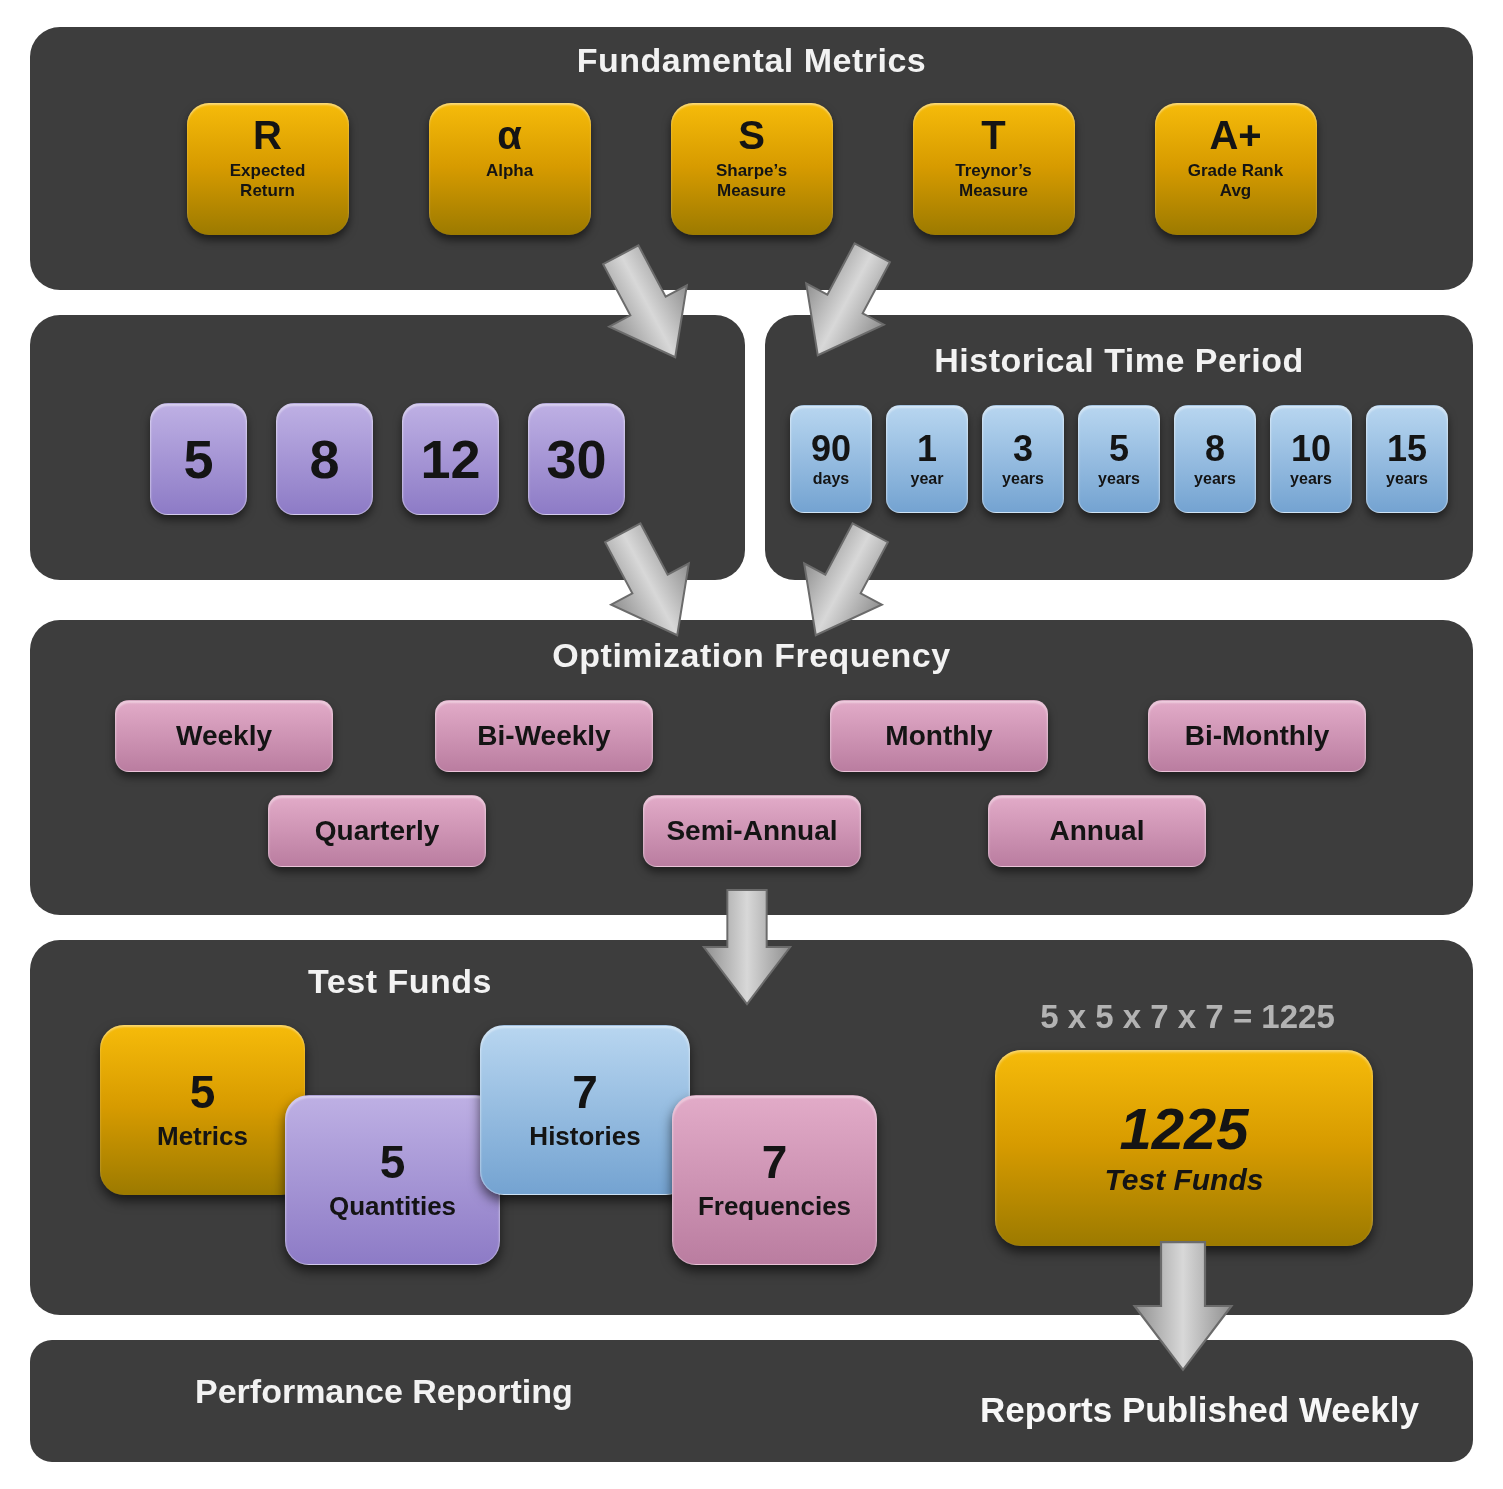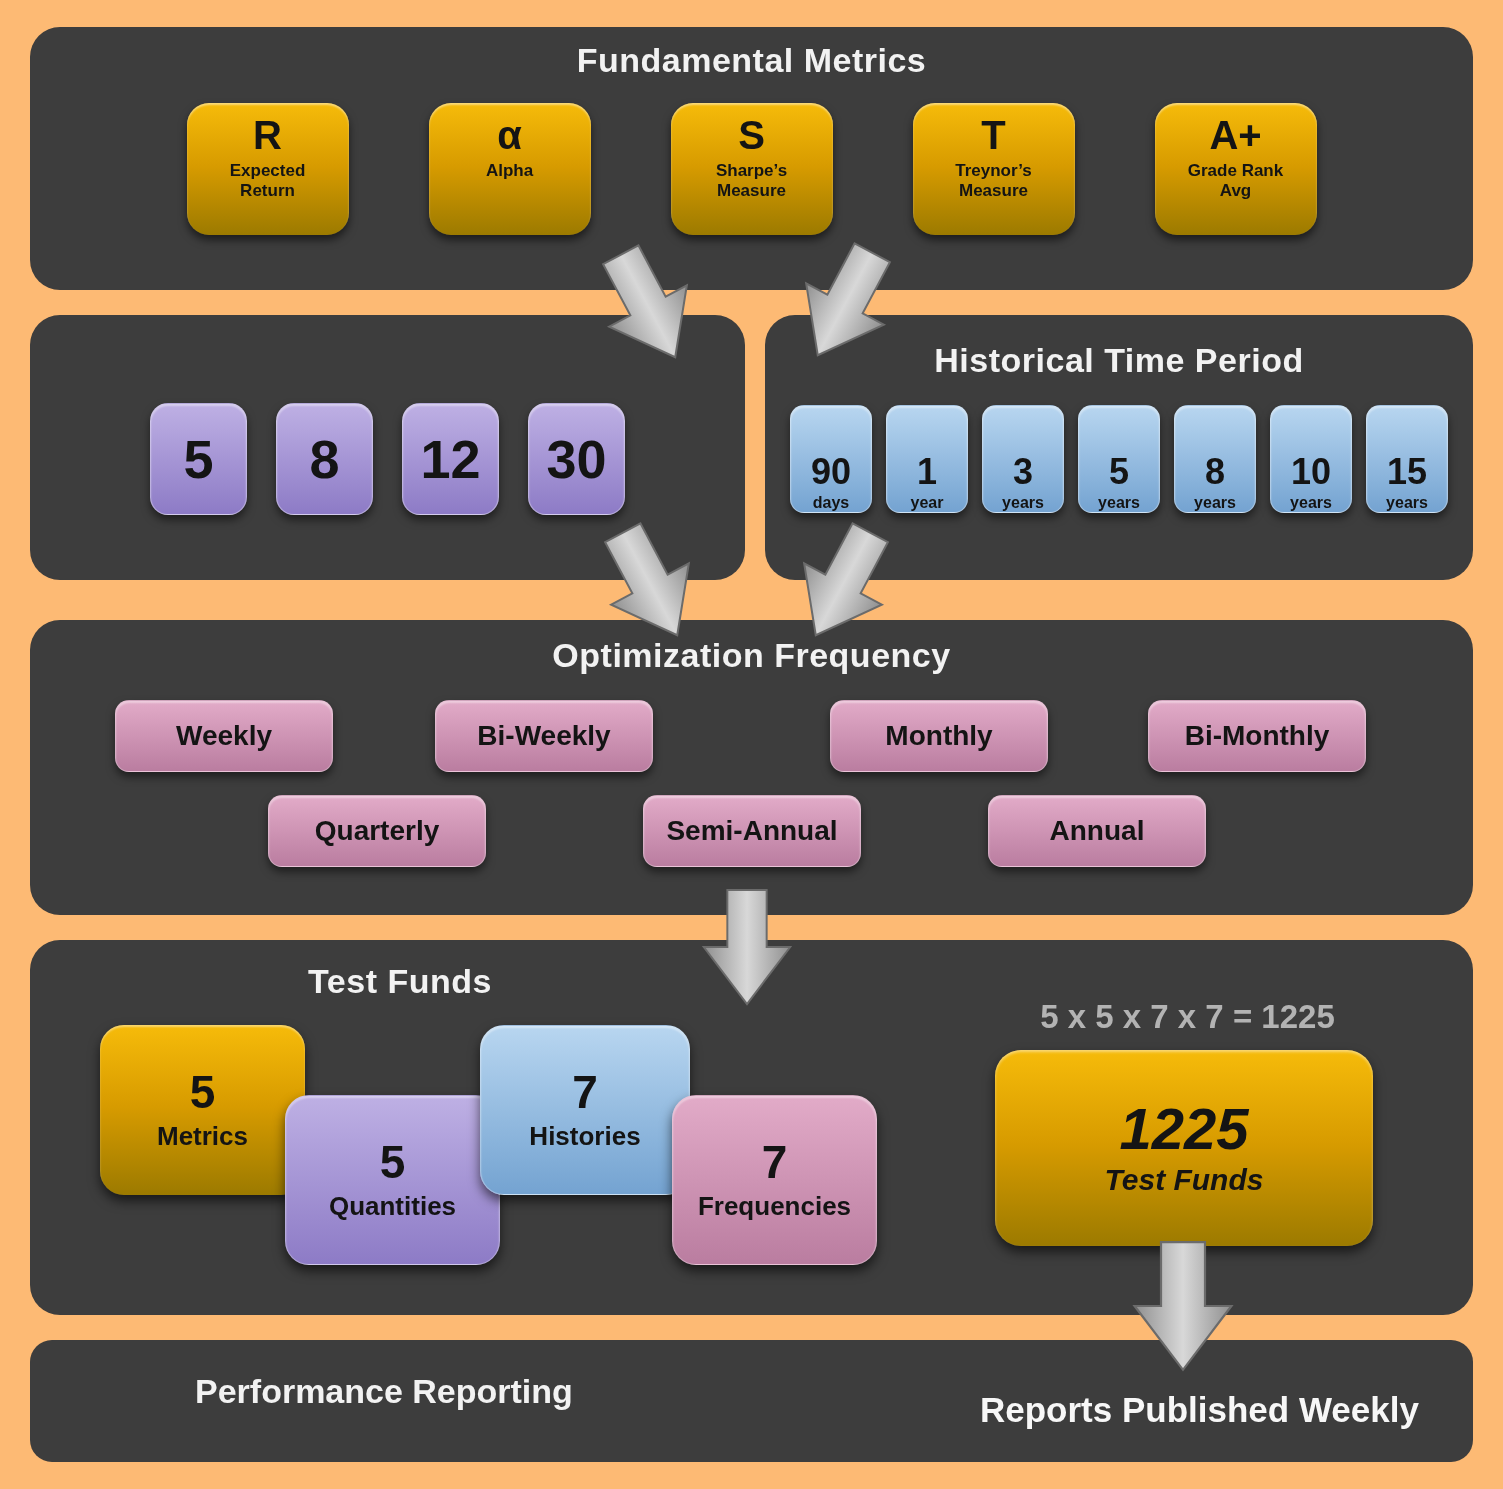--- a/index.html
+++ b/index.html
@@ -1,19 +1,19 @@
 <!DOCTYPE html>
 <html><head>
 <meta charset="utf-8">
 <style>
   * { margin:0; padding:0; box-sizing:border-box; }
   html,body { background:#000; }
   body { font-family:"Liberation Sans", sans-serif; font-weight:bold; }
 
-  .canvas { position:relative; width:1503px; height:1489px; background:#fdba74; overflow:hidden; }
+  .canvas { position:relative; width:1503px; height:1489px; background:#ffffff; overflow:hidden; }
 
   .panel { position:absolute; background:#3d3d3d; border-radius:30px; z-index:1; }
 
   .panel-title {
     color:#f2f2f2; font-size:34px; font-weight:bold; text-align:center;
     letter-spacing:.5px; position:absolute; left:0; right:0;
   }
 
   
   .metric-row { position:absolute; left:0; right:0; top:76px; display:flex; justify-content:center; gap:80px; }
@@ -37,21 +37,21 @@
     font-size:54px; color:#141414;
   }
 
   
   .period-row { position:absolute; left:0; right:0; top:90px; display:flex; justify-content:center; gap:14px; }
   .period-card {
     width:82px; height:108px; border-radius:14px;
     background:linear-gradient(180deg,#b8d6f0 0%,#74a3d1 100%);
     border:1px solid rgba(255,255,255,.35);
     box-shadow: inset 0 2px 2px rgba(255,255,255,.4), 0 5px 8px rgba(0,0,0,.5);
-    display:flex; flex-direction:column; align-items:center; justify-content:flex-end;
+    display:flex; flex-direction:column; align-items:center; justify-content:center;
     color:#141414; text-align:center;
   }
   .period-value { font-size:36px; line-height:1.05; }
   .period-unit  { font-size:16px; margin-top:3px; }
 
   
   .freq-card {
     position:absolute; width:218px; height:72px; border-radius:14px;
     background:linear-gradient(180deg,#e2abc8 0%,#ba7da0 100%);
     border:1px solid rgba(255,255,255,.3);

